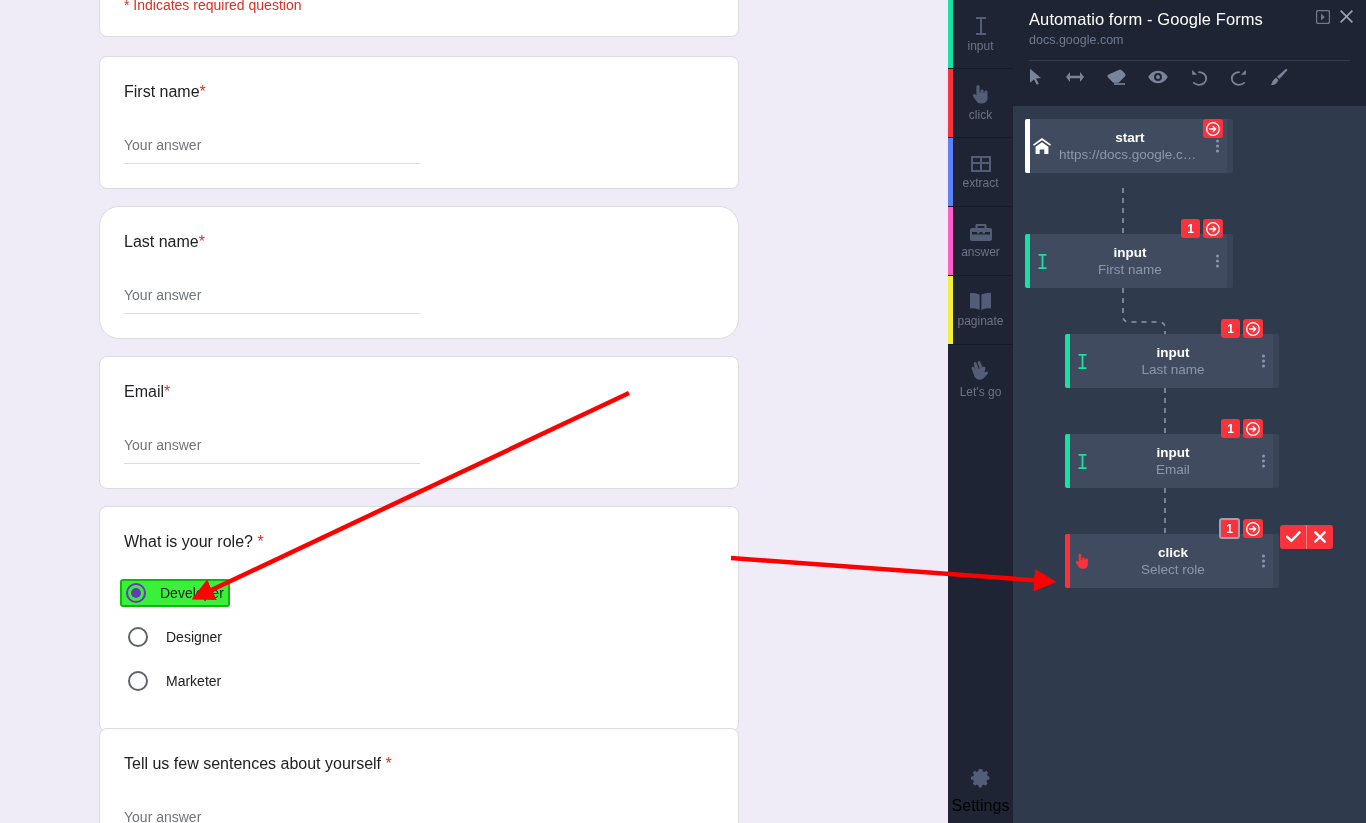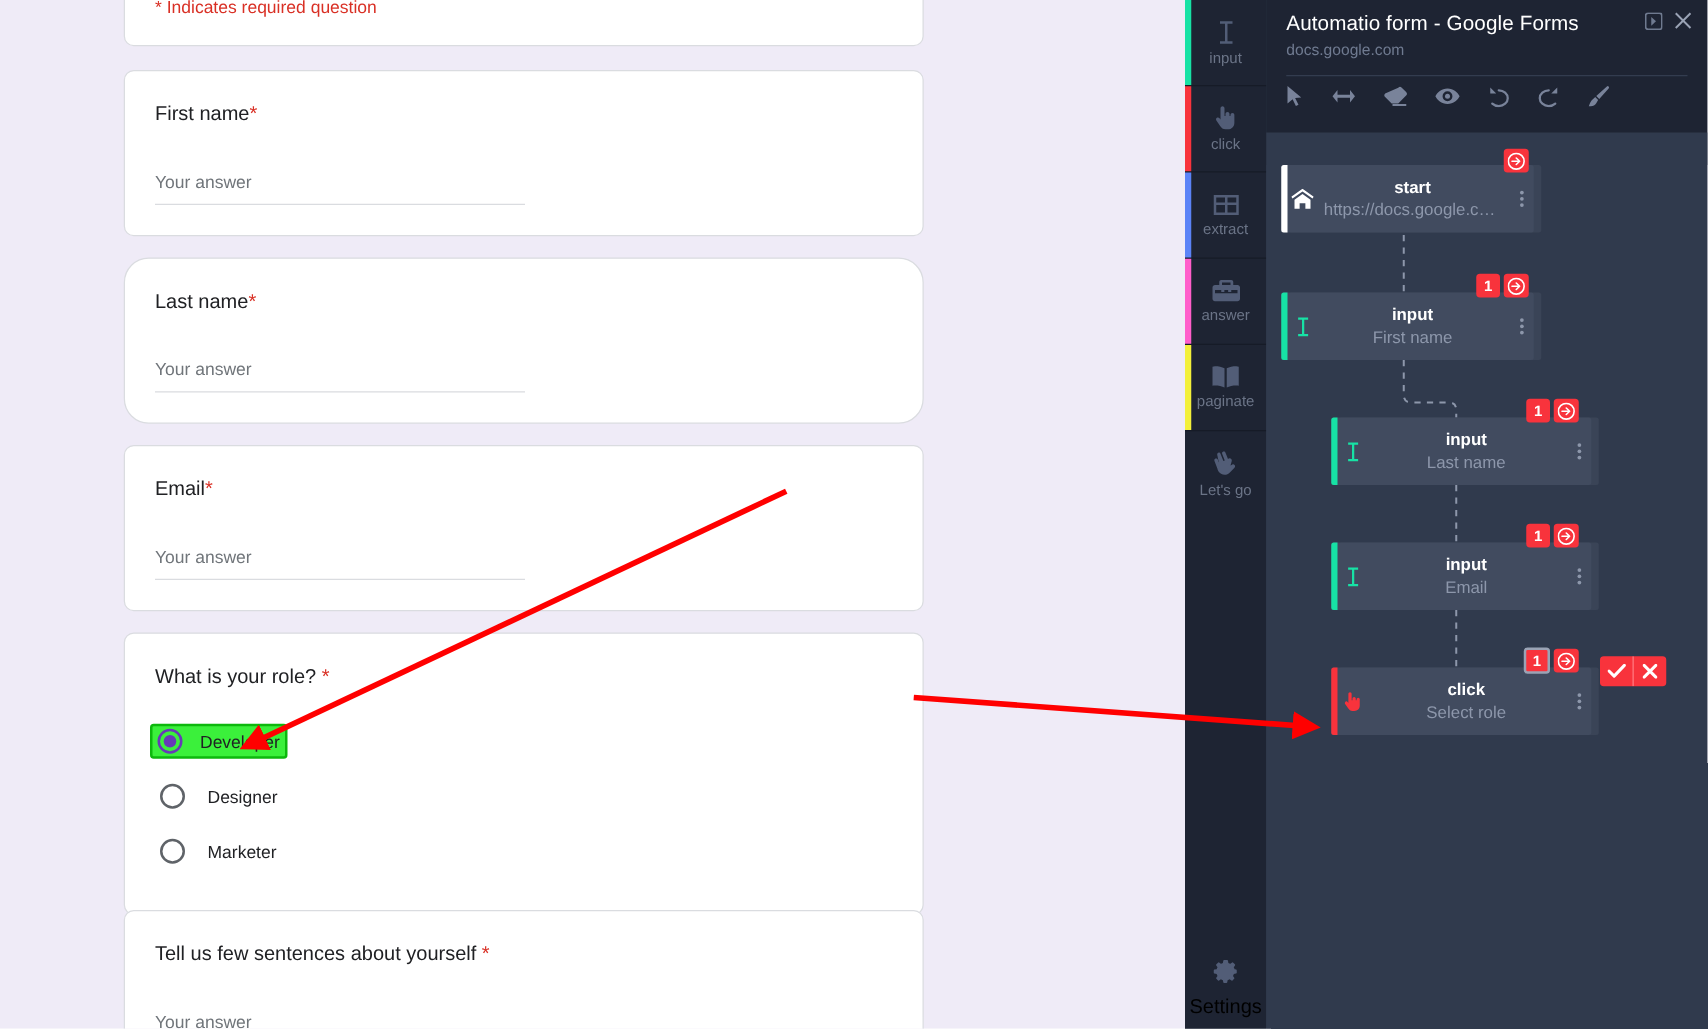--- a/index.html
+++ b/index.html
@@ -491,21 +491,21 @@
         <path d="M110 182 L110 210 Q110 216 116 216 L146 216 Q152 216 152 222 L152 238" stroke="#8d97ab" stroke-width="1.6" stroke-dasharray="5 5" fill="none"></path>
         <path d="M148 236 L152 245 L156 236 z" fill="#8d97ab"></path>
 
         <path d="M152 282 L152 338" stroke="#8d97ab" stroke-width="1.6" stroke-dasharray="5 5" fill="none"></path>
         <path d="M148 336 L152 345 L156 336 z" fill="#8d97ab"></path>
 
         <path d="M152 382 L152 438" stroke="#8d97ab" stroke-width="1.6" stroke-dasharray="5 5" fill="none"></path>
         <path d="M148 436 L152 445 L156 436 z" fill="#8d97ab"></path>
       </svg>
 
-      <div class="node" style="left:12px; top:26px; width:202px;align-items:center;">
+      <div class="node" style="left:12px; top:13px; width:202px;align-items:center;">
         <span class="accent" style="background:#ffffff"></span>
         <span class="nico">
           <svg width="18" height="17" viewBox="0 0 18 17">
               <path d="M9 0L0 6.4l1 1.4L9 2.2l8 5.6 1-1.4z" fill="#fff"></path>
               <path d="M9 4.2L2.6 8.8V16h4.1v-4.4h4.6V16h4.1V8.8z" fill="#fff"></path>
             </svg>
         </span>
         <span class="nbody">
           <span class="ntitle">start</span>
           <span class="nsub" style="display:block">https://docs.google.co...</span>

